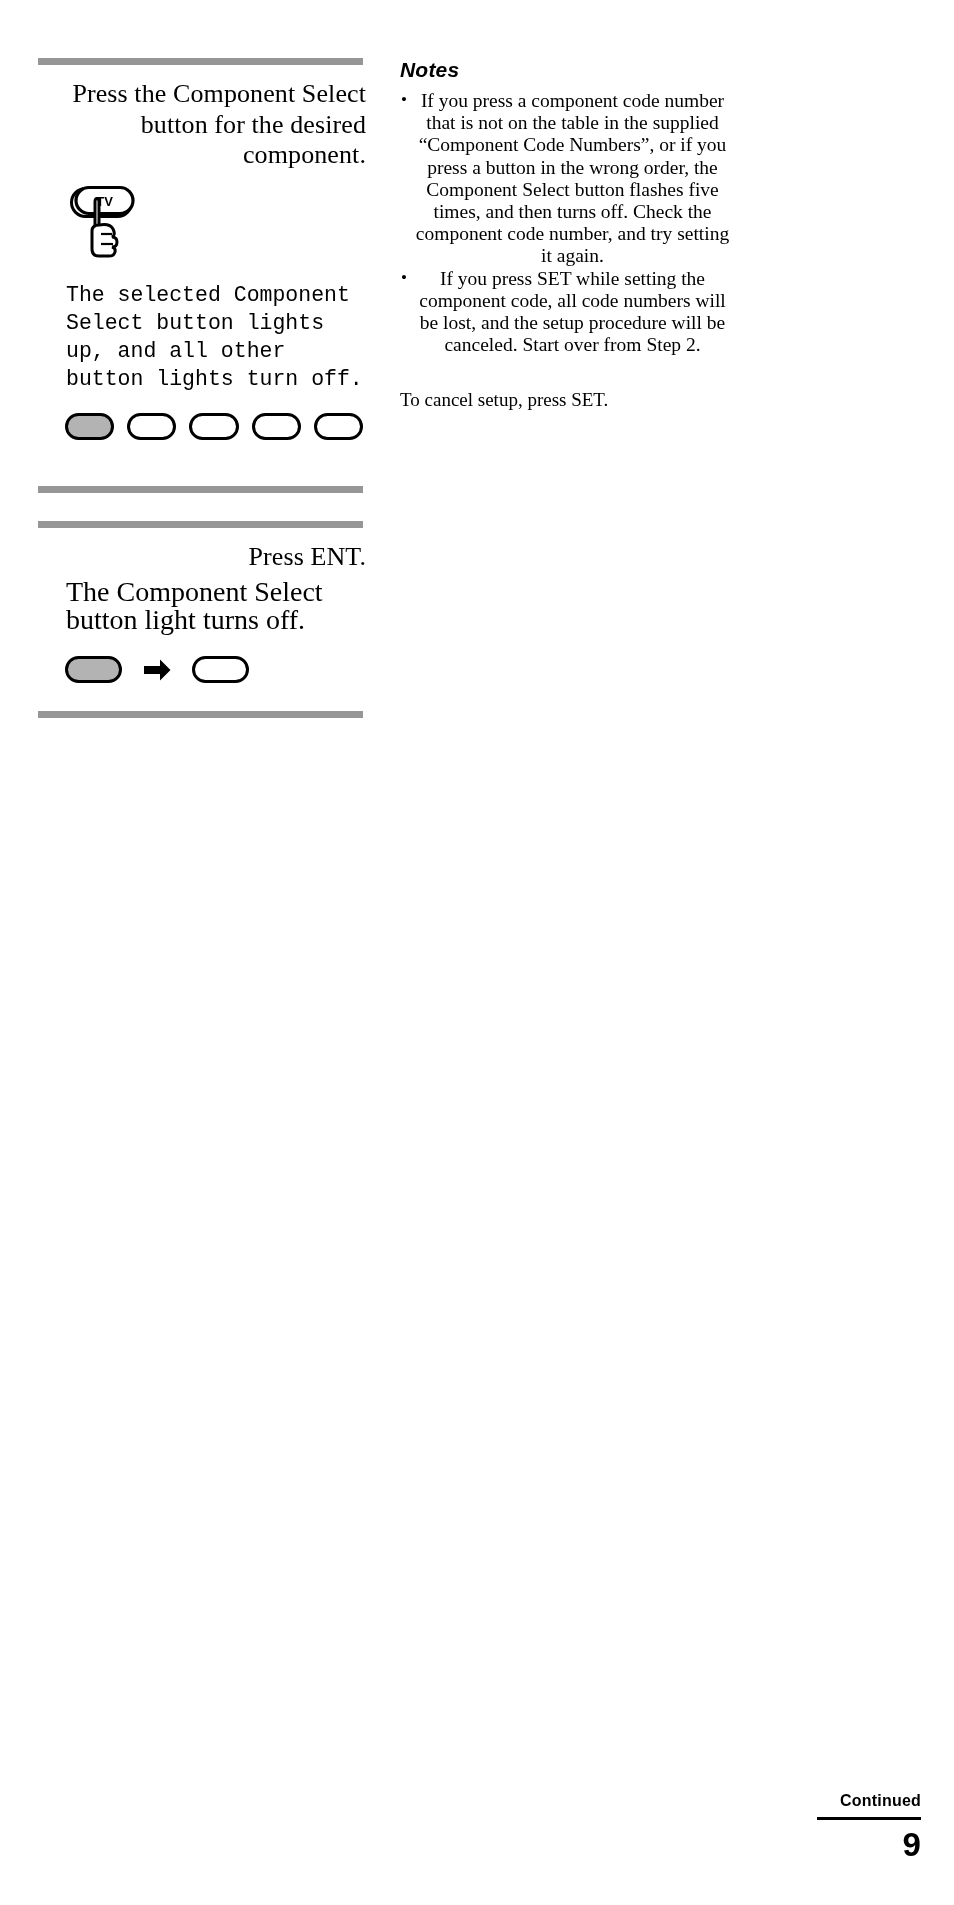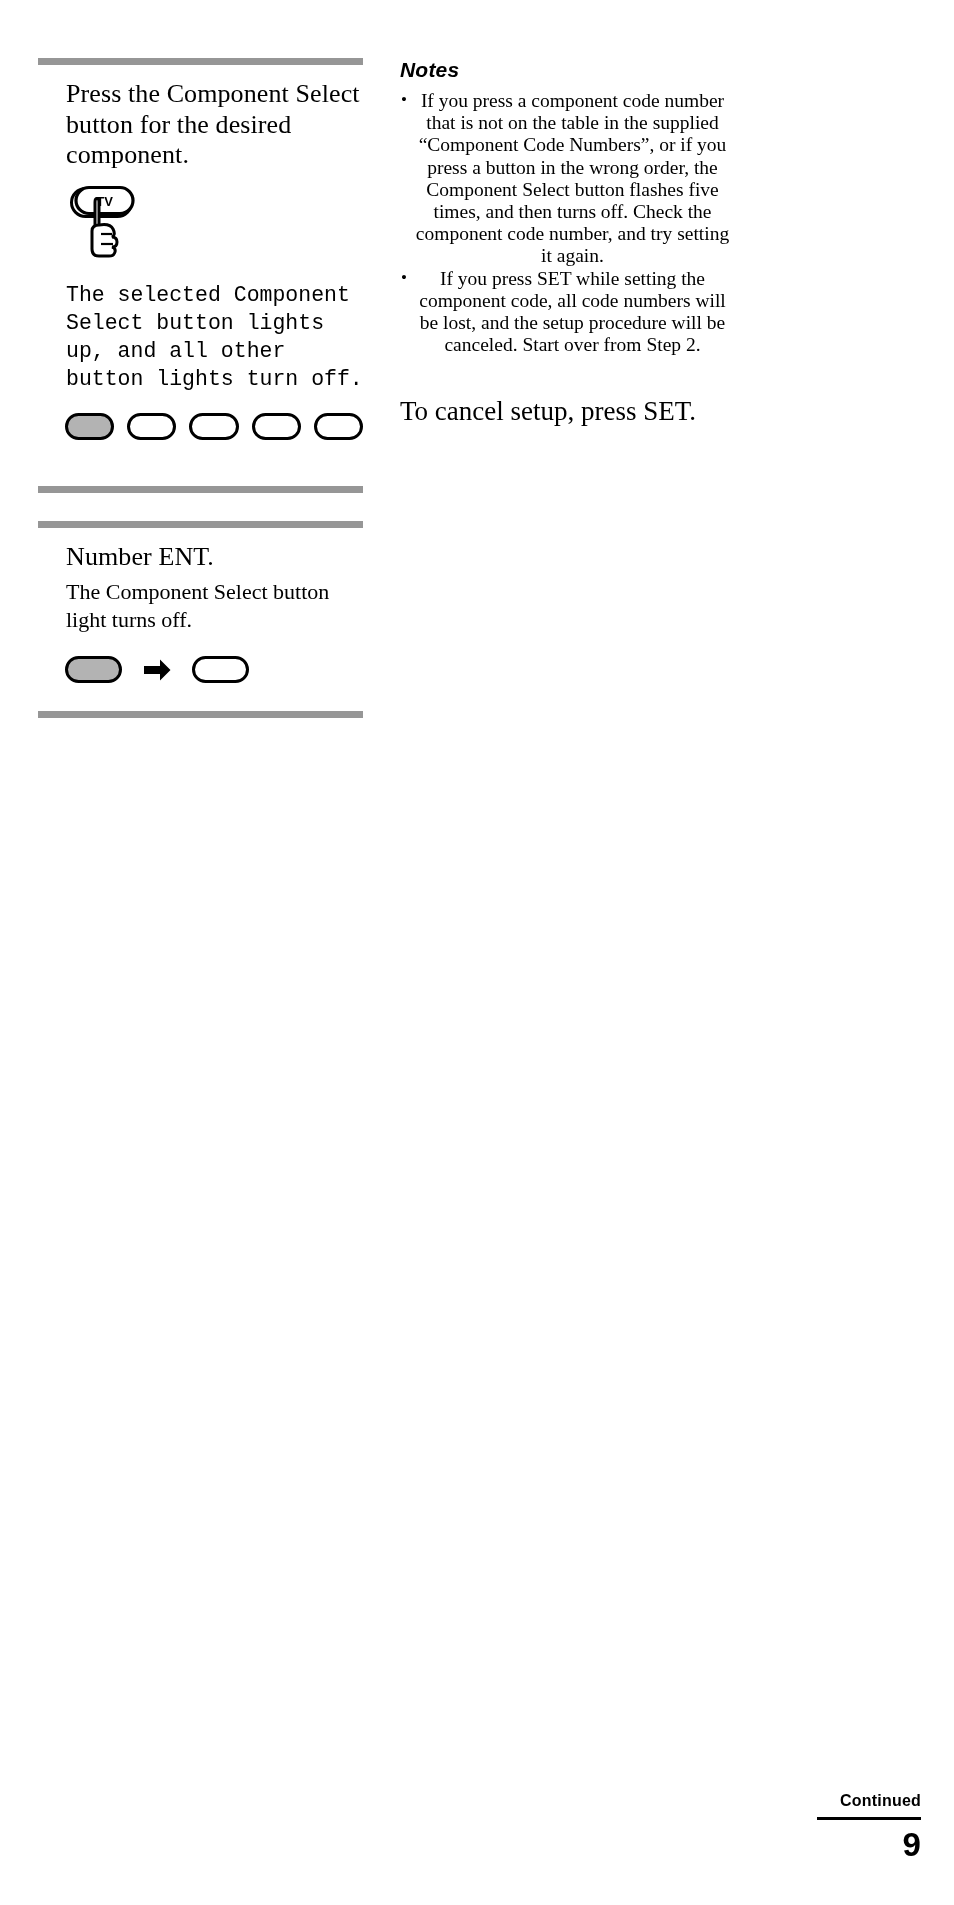--- a/index.html
+++ b/index.html
@@ -48,30 +48,31 @@
   
   .step {
     padding: 0;
   }
   .step-head {
     font-size: 26px;
     line-height: 30.5px;
     margin: 14px 0 0 28px;
     width: 300px;
     letter-spacing: 0.1px;
+    text-align: right;
   }
   .step-body {
     font-size: 21.5px;
     line-height: 28px;
     margin: 18px 0 0 28px;
     width: 300px;
     font-family: Liberation Mono, monospace;
   }
   .step-sub {
-    font-size: 22px;
+    font-size: 28px;
     line-height: 28px;
     margin: 6px 0 16px 28px;
     width: 300px;
   }
 
   .spacer-lg { height: 46px; }
   .spacer-md { height: 28px; }
 
   
   .tv-figure {
@@ -137,23 +138,23 @@
     text-align: center;
   }
   ul.notes-list > li::before {
     content: "\2022";
     position: absolute;
     left: 1px;
     top: -1px;
     font-size: 17px;
   }
   .cancel-line {
-    font-size: 27px;
+    font-size: 19px;
     line-height: 28px;
-    margin-top: 41px;
+    margin-top: 30px;
   }
 
   
   .footer {
     position: absolute;
     right: 33px;
     bottom: 42px;
     text-align: right;
   }
   .continued {
@@ -233,21 +234,21 @@
 
     <div class="rule"></div>
 
     <div class="step">
       <div class="spacer-md"></div>
     </div>
 
     <div class="rule"></div>
 
     <div class="step">
-      <div class="step-head">Number ENT.</div>
+      <div class="step-head">Press ENT.</div>
 
       <div class="step-sub">The Component Select button light turns off.</div>
 
       <div class="seq-row">
         <div class="oval filled"></div>
         <span class="seq-arrow">
           <svg width="30" height="26" viewBox="0 0 30 26">
             <path d="M2 9 L18 9 L18 2.5 L28.5 13 L18 23.5 L18 17 L2 17 Z" fill="#000000"></path>
           </svg>
         </span>

